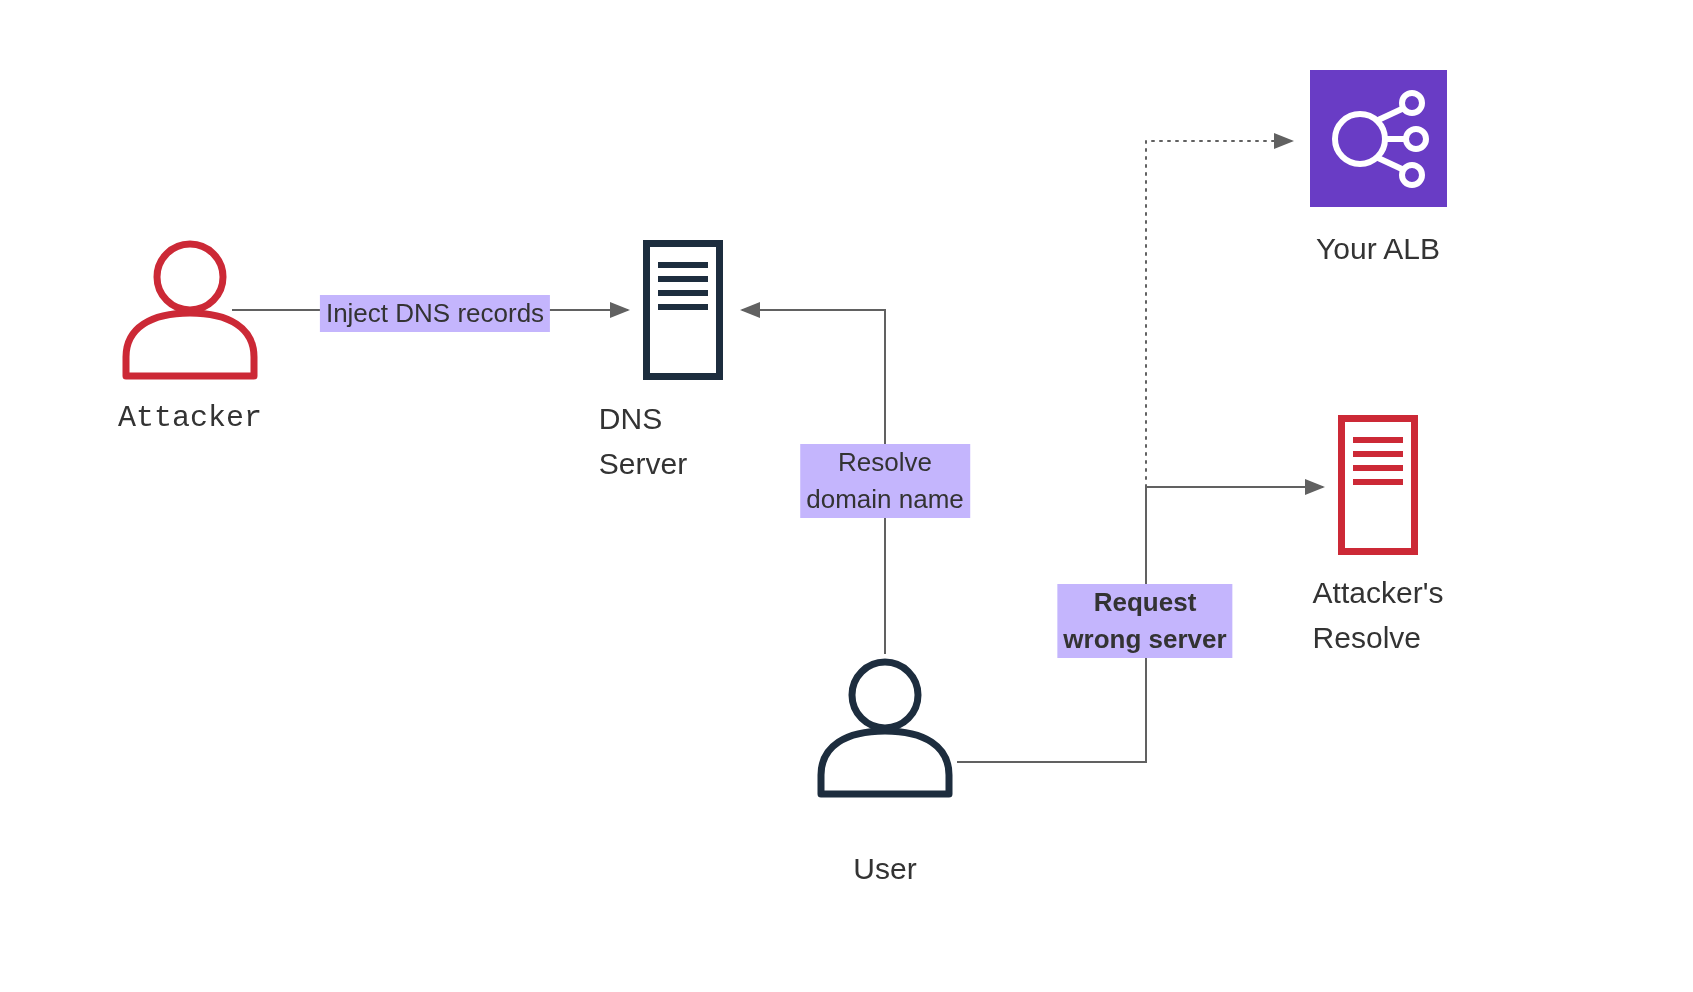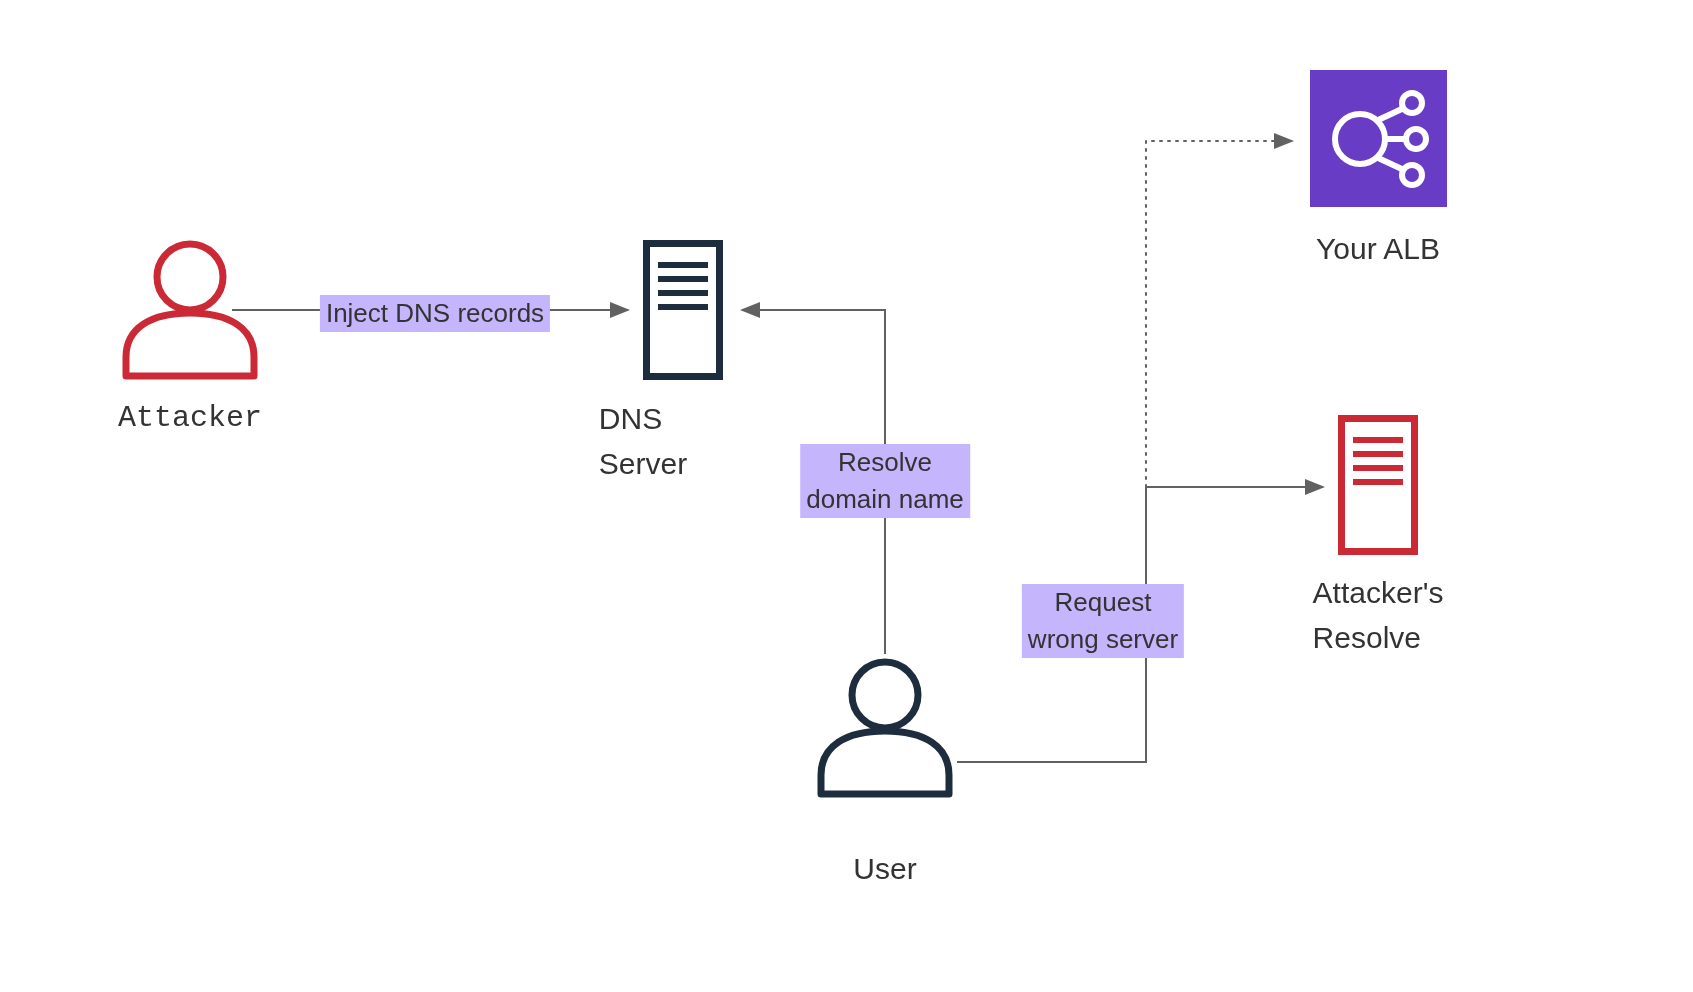--- a/index.html
+++ b/index.html
@@ -111,16 +111,16 @@
     <svg width="138" height="140" viewBox="0 0 138 140">
       <circle cx="69" cy="37" r="33" class="stroke-navy" fill="none" stroke-width="7"></circle>
       <path d="M5 136 L5 117 C5 88 30 73 69 73 C108 73 133 88 133 117 L133 136 Z" class="stroke-navy" fill="none" stroke-width="7" stroke-linejoin="round"></path>
     </svg>
   </div>
   <div class="node-label" style="left:885px; top:814px;margin-top:32px;">User</div>
 
   <div class="edge-label" style="left:435px; top:295px;">Inject DNS records</div>
   <div class="edge-label" style="left:885px; top:444px;">Resolve
 domain name</div>
-  <div class="edge-label" style="left:1103px; top:584px;">Request
+  <div class="edge-label" style="left:1145px; top:584px;font-weight:bold;">Request
 wrong server</div>
 
 </div>
 
 </body></html>

